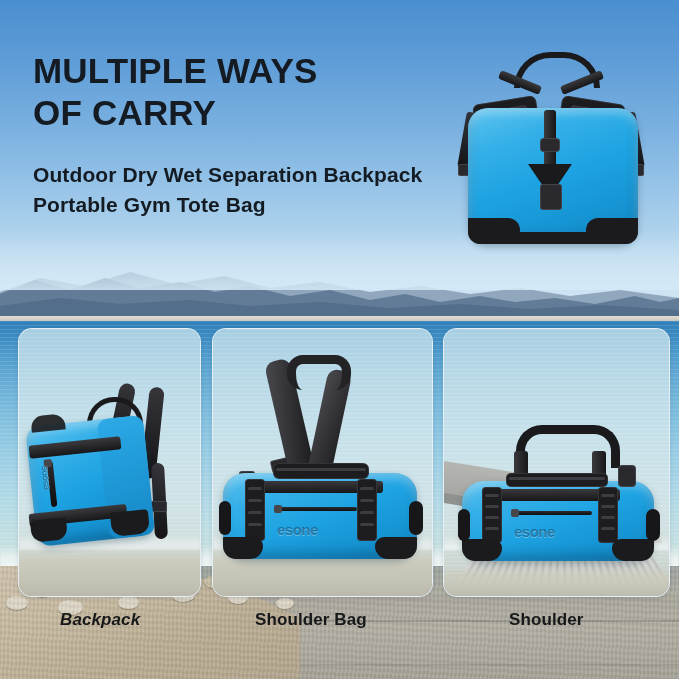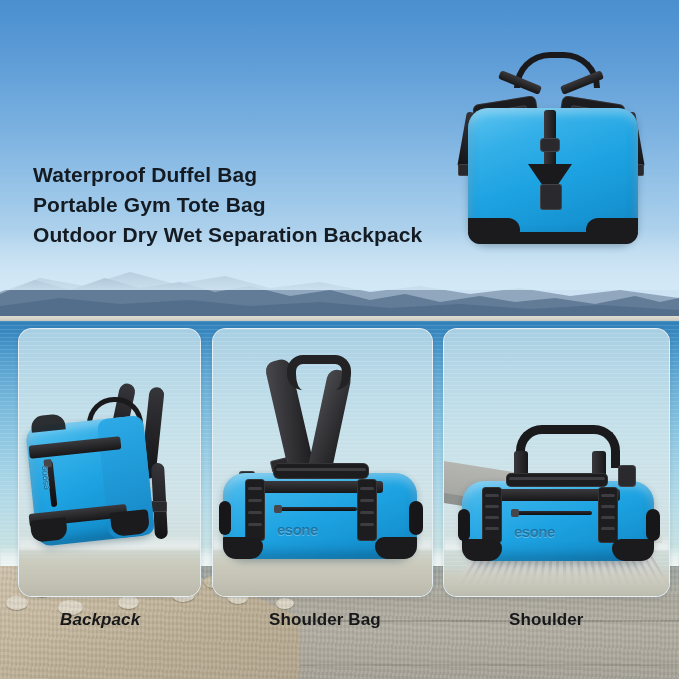--- a/index.html
+++ b/index.html
@@ -109,21 +109,21 @@
   .handle{position:absolute;border:6px solid #1a1a1d;border-bottom:none;
     border-radius:40px 40px 0 0;background:transparent;}
   .shoulder{position:absolute;background:linear-gradient(100deg,#4a4a4e,#1b1b1e);}
   .buckle{position:absolute;background:#2a2a2e;border-radius:2px;
     box-shadow:inset 0 0 0 1px rgba(255,255,255,.12);}
   .sstrap{position:absolute;background:linear-gradient(180deg,#35353a,#141416);border-radius:3px;}
 
   
   .cap{position:absolute;top:610px;font-size:17px;font-weight:700;color:#17181a;
        letter-spacing:.1px;white-space:nowrap;}
-  .c1{left:60px;font-style:italic;} .c2{left:255px;margin-left:14px;} .c3{left:509px;}
+  .c1{left:60px;font-style:italic;} .c2{left:255px;} .c3{left:509px;}
 </style>
 </head>
 <body>
 
 <div class="stage">
 
   <div class="sky"></div>
 
   <div class="ridge ridge-far">
     <svg viewBox="0 0 679 60" preserveAspectRatio="none" height="60">
@@ -157,26 +157,27 @@
     <div class="rock" style="left:204px;top:10px;width:18px;height:12px;background:#c9bfa6;"></div>
     <div class="rock" style="left:228px;top:26px;width:20px;height:12px;"></div>
     <div class="rock" style="left:258px;top:14px;width:15px;height:10px;background:#b9a泥88;"></div>
     <div class="rock" style="left:276px;top:32px;width:18px;height:11px;"></div>
   </div>
   <div class="concrete-seam" style="left:300px;top:620px;width:379px;"></div>
   <div class="concrete-seam" style="left:300px;top:664px;width:379px;opacity:.6;"></div>
   <div class="grain"></div>
 
   <div class="headline">
+    <div>MULTIPLE WAYS</div>
+    <div>OF CARRY</div>
   </div>
 
   <div class="subs">
-    <div>Waterproof Duffel Bag</div>
+    <div>Outdoor Dry Wet Separation Backpack</div>
     <div>Portable Gym Tote Bag</div>
-    <div>Outdoor Dry Wet Separation Backpack</div>
   </div>
 
   <div class="hero">
 
     <div class="handle" style="left:62px;top:0px;width:74px;height:30px;"></div>
     <div class="strapH" style="left:46px;top:26px;width:44px;height:9px;transform:rotate(22deg);"></div>
     <div class="strapH" style="left:108px;top:26px;width:44px;height:9px;transform:rotate(-22deg);"></div>
 
     <div class="grip" style="left:22px;top:48px;width:64px;height:30px;border-radius:6px;transform:rotate(-9deg);"></div>
     <div class="grip" style="left:108px;top:48px;width:64px;height:30px;border-radius:6px;transform:rotate(9deg);"></div>

